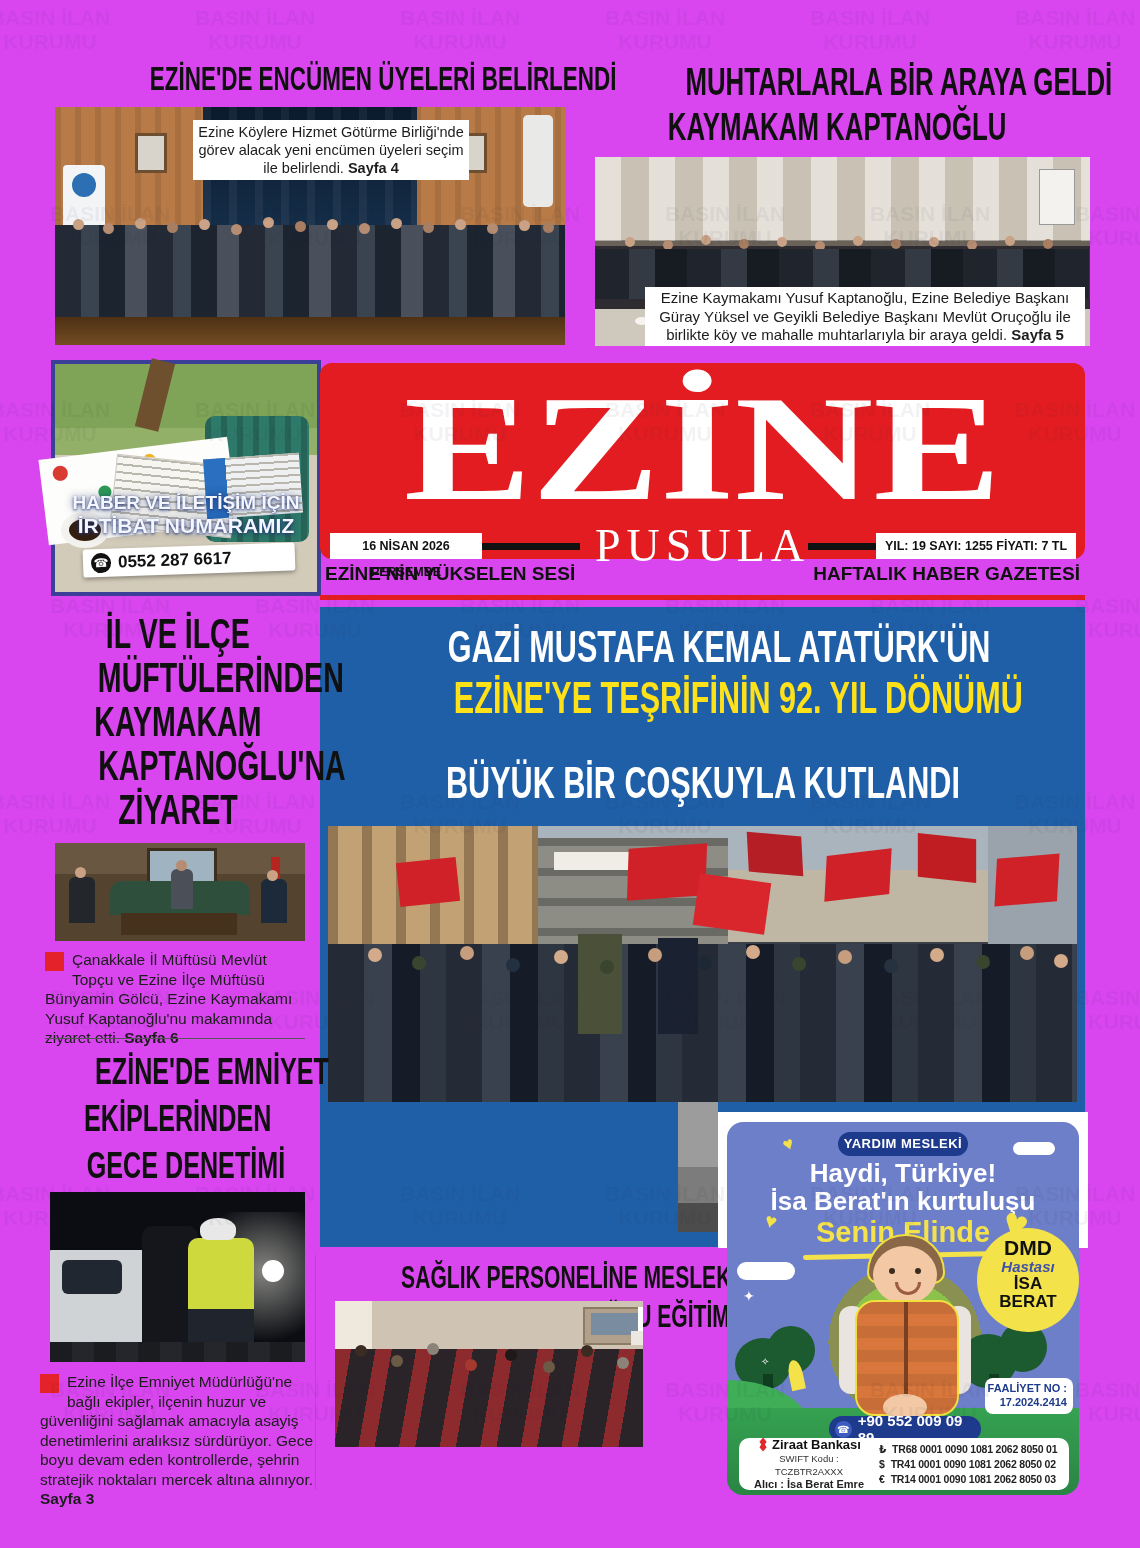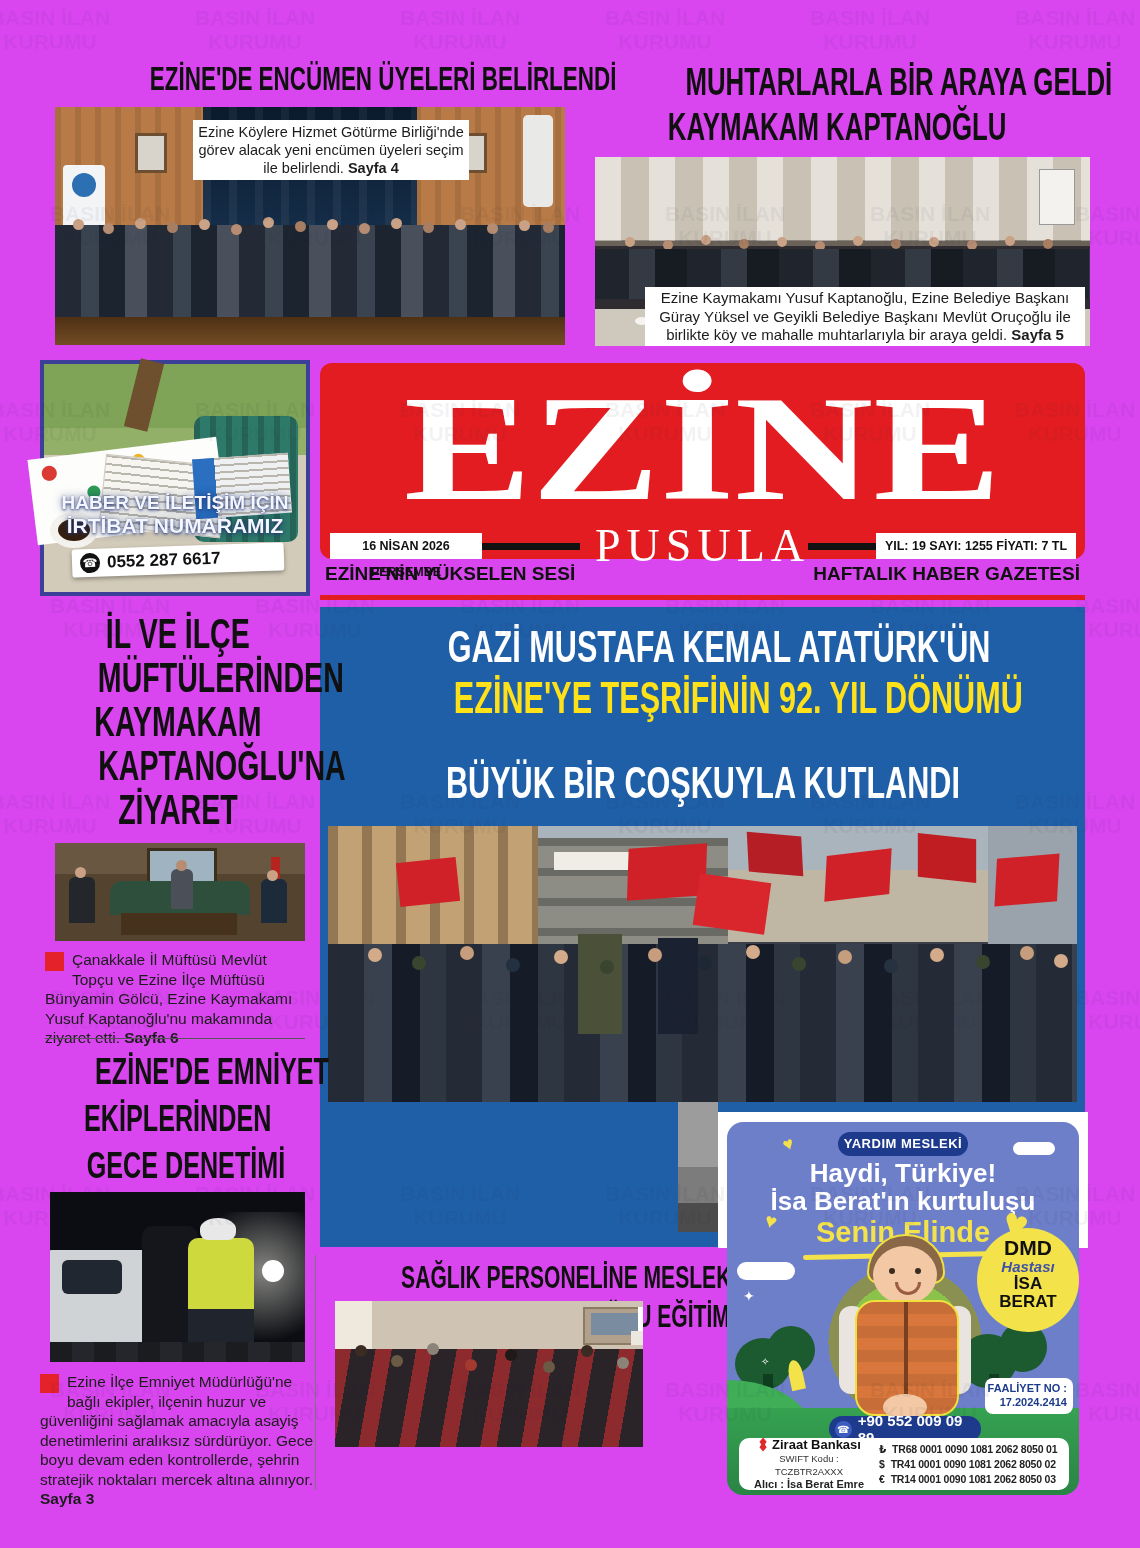--- a/index.html
+++ b/index.html
@@ -79,21 +79,21 @@
     <div class="heads" style="left:30px;top:80px;width:10px;height:10px;background:#c9a184;box-shadow:38px 3px 0 #b68d72,76px -2px 0 #c9a184,114px 2px 0 #a87e63,152px 0 0 #caa287,190px 4px 0 #b68d72,228px -1px 0 #c9a184,266px 2px 0 #a87e63,304px 0 0 #caa287,342px 3px 0 #b68d72,380px -1px 0 #c9a184,418px 2px 0 #a87e63;"></div>
     <div class="abs" style="left:0;top:92px;width:495px;height:50px;background:repeating-linear-gradient(90deg,#20242c 0 34px,#343a44 34px 60px,#171b22 60px 92px);"></div>
     <div class="abs" style="left:0;top:152px;width:495px;height:37px;background:#cfc9bd;"></div>
     <div class="heads" style="left:40px;top:160px;width:14px;height:8px;border-radius:50%;background:#f5f4f0;box-shadow:60px 4px 0 #f5f4f0,120px -2px 0 #e7e4da,180px 3px 0 #f5f4f0,240px 0 0 #e7e4da,300px 4px 0 #f5f4f0,360px -1px 0 #e7e4da,410px 3px 0 #f5f4f0;"></div>
     <div class="cap abs" style="left:50px;top:130px;width:430px;font-size:15px;line-height:18.5px;padding:2px 5px;">
       <span>Ezine Kaymakamı Yusuf Kaptanoğlu, Ezine Belediye Başkanı Güray Yüksel ve Geyikli Belediye Başkanı Mevlüt Oruçoğlu ile birlikte köy ve mahalle muhtarlarıyla bir araya geldi.</span>
       <b>Sayfa 5</b>
     </div>
   </div>
 
-  <div class="abs" style="left:40px;top:360px;width:262px;height:228px;border:4px solid #3b3f97;
+  <div class="abs" style="left:51px;top:360px;width:262px;height:228px;border:4px solid #3b3f97;
        background:linear-gradient(180deg,#7fa457 0 28%,#93b068 28% 40%,#d3cbb9 40% 100%);">
     <div class="abs" style="left:88px;top:-4px;width:24px;height:70px;background:#6e4f2e;transform:rotate(14deg);"></div>
     <div class="abs" style="left:150px;top:52px;width:104px;height:126px;background:#2e7a6a;border-radius:10px;
          background-image:repeating-linear-gradient(90deg,rgba(0,0,0,.18) 0 6px,transparent 6px 16px);"></div>
     <div class="abs" style="left:-12px;top:84px;width:190px;height:86px;background:#fdfdfb;transform:rotate(-7deg);
          background-image:radial-gradient(circle at 20px 16px,#d93a32 7px,transparent 8px),radial-gradient(circle at 62px 40px,#2e9a55 6px,transparent 7px),radial-gradient(circle at 110px 14px,#f0b428 6px,transparent 7px),radial-gradient(circle at 150px 46px,#d93a32 6px,transparent 7px),radial-gradient(circle at 36px 66px,#2a6fc0 6px,transparent 7px),radial-gradient(circle at 96px 62px,#d93a32 5px,transparent 6px);"></div>
     <div class="abs" style="left:58px;top:96px;width:120px;height:70px;background:#f6f5f0;transform:rotate(6deg);
          background-image:repeating-linear-gradient(180deg,#b9b6ad 0 2px,transparent 2px 8px);border:1px solid #cfccc2;"></div>
     <div class="abs" style="left:150px;top:92px;width:96px;height:60px;background:#eef0f2;transform:rotate(-4deg);
          background-image:linear-gradient(90deg,#2a6fc0 0 22px,transparent 22px),repeating-linear-gradient(180deg,#b9b6ad 0 2px,transparent 2px 7px);"></div>

